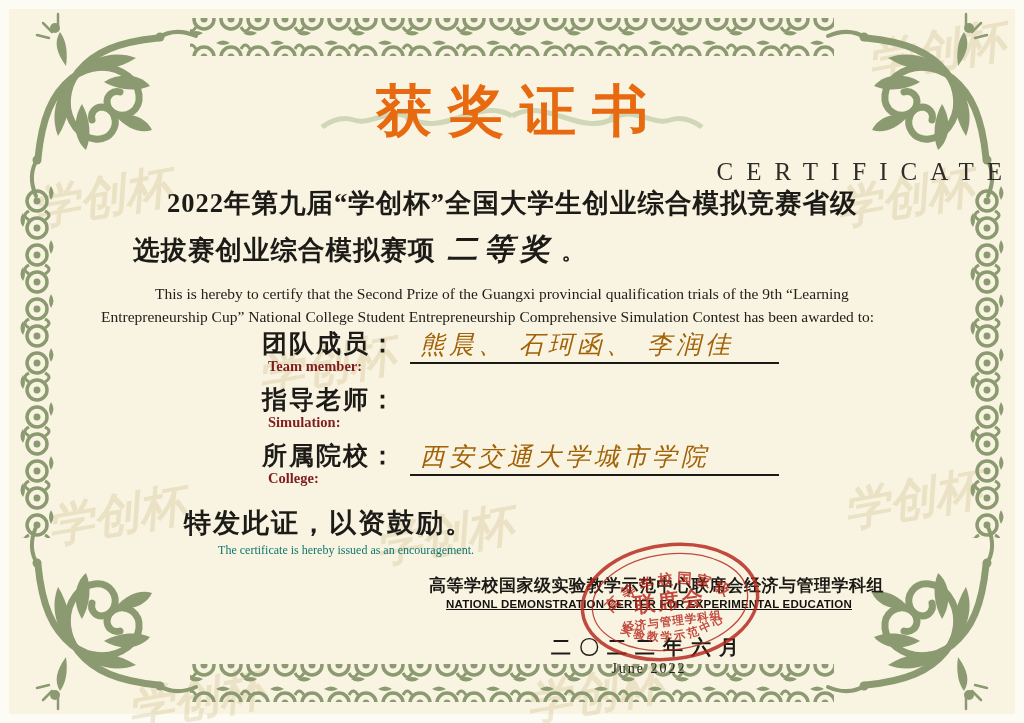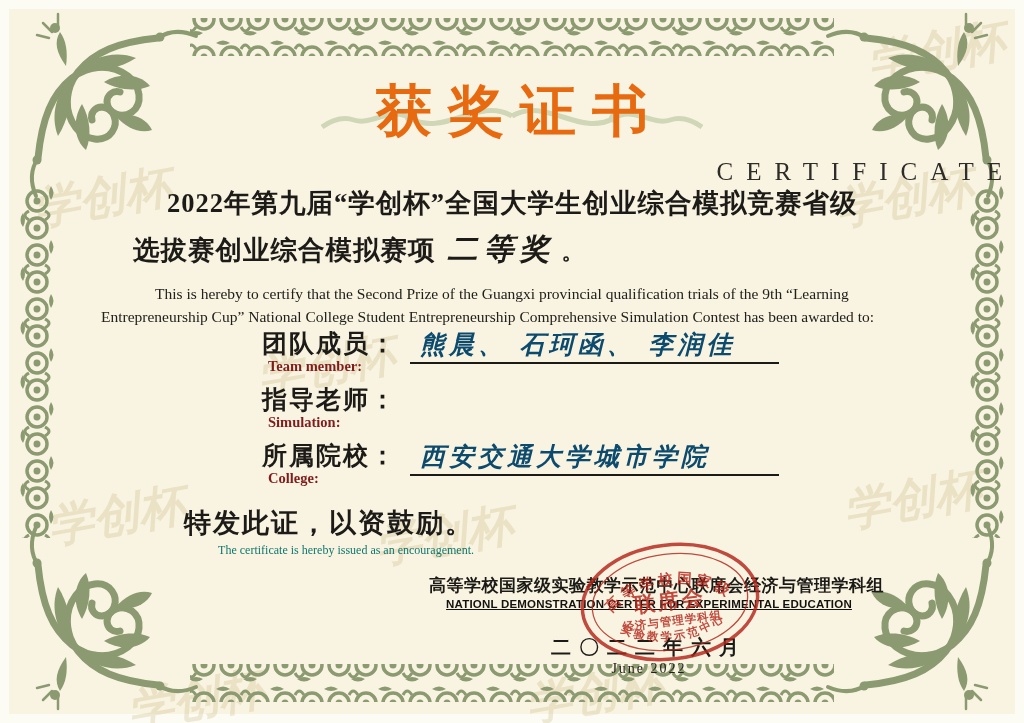--- a/index.html
+++ b/index.html
@@ -52,22 +52,22 @@
   .fields{position:absolute;left:253px;top:320px;width:520px;z-index:2;}
   .field-row{position:relative;height:56px;}
   .label-cn{font-size:25px;font-weight:700;color:#1d1b18;letter-spacing:2px;line-height:30px;}
   .label-en{font-size:14.5px;color:#7f1d1d;margin:-1px 0 0 6px;font-weight:bold;}
   .field-value{
     position:absolute;left:148px;top:-9px;width:369px;height:44px;
     border-bottom:2.5px solid #1c1a17;
     display:flex;align-items:flex-end;padding:0 0 1px 10px;box-sizing:border-box;
   }
   .value-text{
-    font-size:25px;font-weight:700;font-style:italic;letter-spacing:4px;
-    color:#0c4a6e;font-family:"DejaVu Sans",cursive;white-space:nowrap;
+    font-size:25px;font-weight:400;font-style:italic;letter-spacing:4px;
+    color:#a16207;font-family:"DejaVu Sans",cursive;white-space:nowrap;
   }
   
   .closing{position:absolute;left:175px;top:496px;z-index:2;text-align:right;}
   .closing-cn{font-size:27px;font-weight:700;letter-spacing:2px;color:#1d1b18;}
   .closing-en{font-size:12px;color:#0f766e;margin:2px 0 16px 4px;}
   
   .issuer{position:absolute;left:420px;top:565px;width:440px;text-align:center;z-index:2;}
   .issuer-cn{font-size:17px;font-weight:600;color:#1c1a16;white-space:nowrap;letter-spacing:0.5px;}
   .issuer-en{font-size:11.5px;font-weight:700;letter-spacing:0.2px;color:#14120f;
     font-family:"Liberation Sans","DejaVu Sans",sans-serif;margin-top:1px;text-decoration:underline;}

